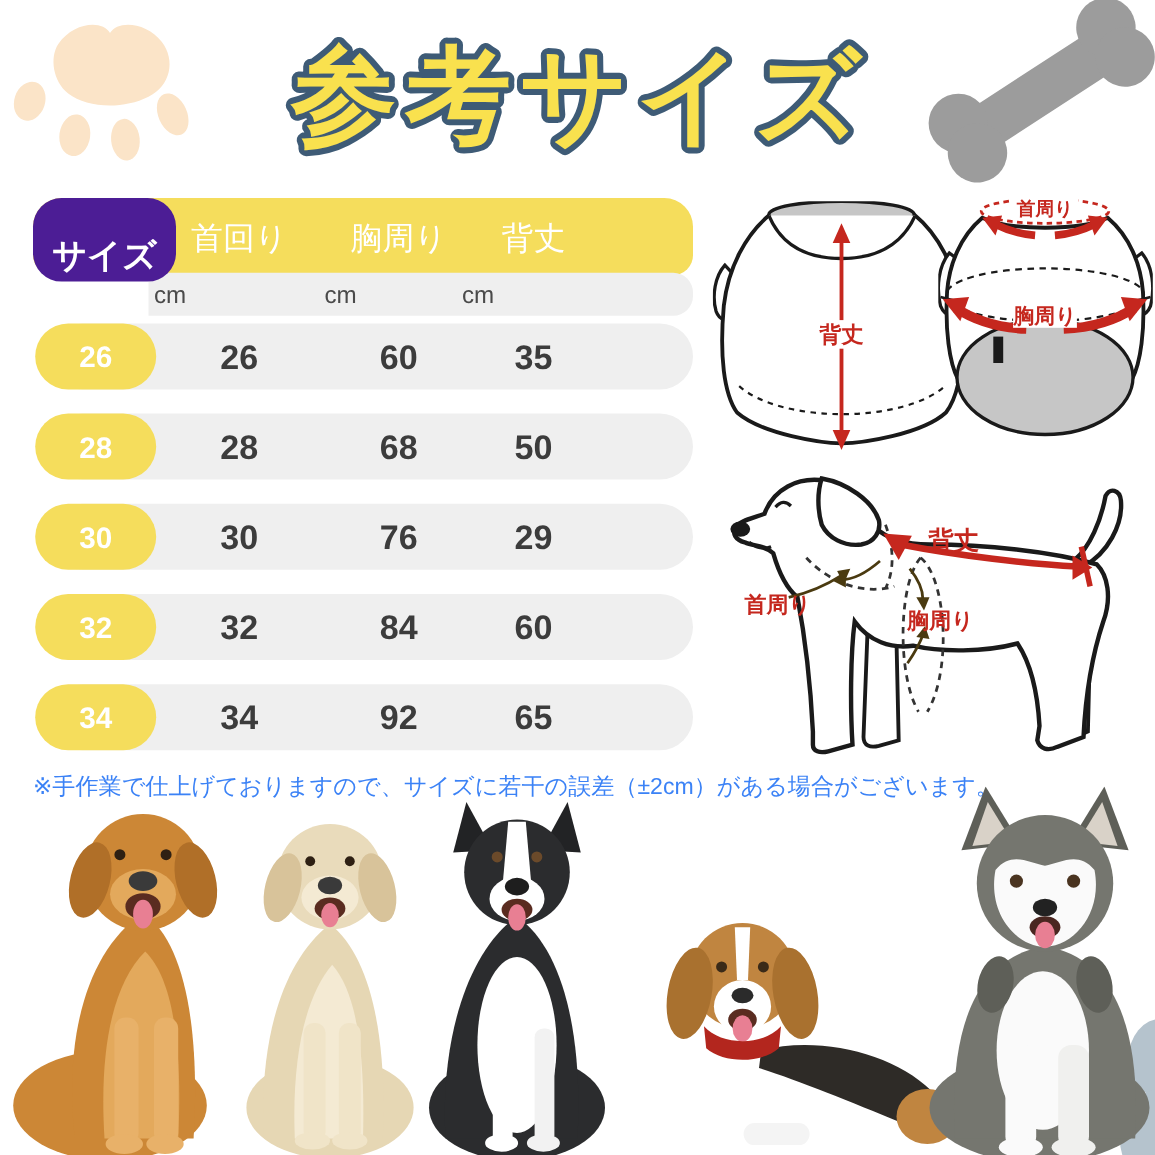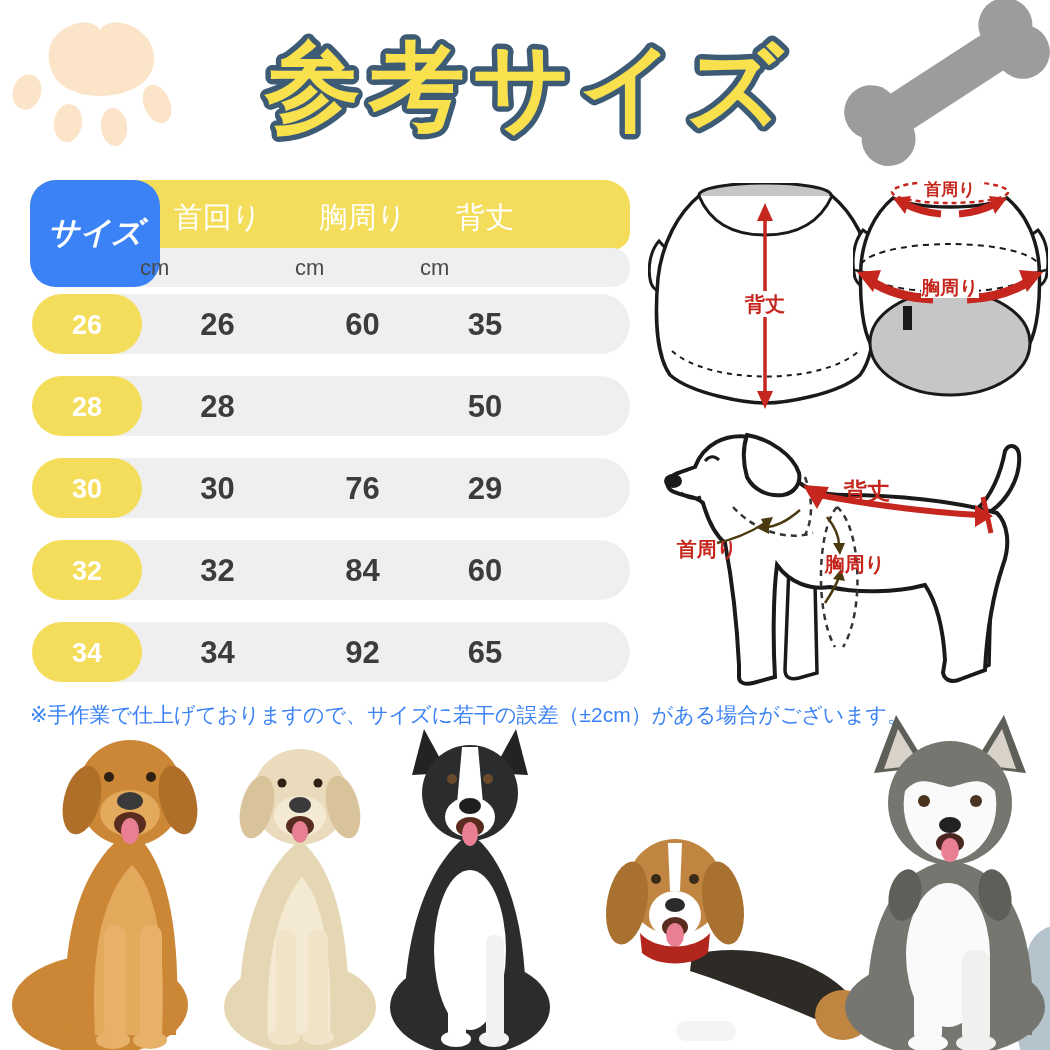--- a/index.html
+++ b/index.html
@@ -9,22 +9,22 @@
 
   
   .title-svg{position:absolute;left:0;top:10px;}
 
   
   .size-table{position:absolute;left:30px;top:180px;width:600px;height:505px;}
   .hdr-bar{position:absolute;left:0;top:0;width:600px;height:70px;background:#F5DD5C;
            border-radius:26px 26px 18px 18px;}
   .unit-strip{position:absolute;left:105px;top:68px;width:495px;height:39px;background:#EFEFEF;
               border-radius:0 18px 18px 0;}
-  .size-block{position:absolute;left:0;top:0;width:130px;height:107px;background:#3b82f6;
-              border-radius:26px;font-style:italic;}
+  .size-block{position:absolute;left:0;top:0;width:130px;height:76px;background:#4c1d95;
+              border-radius:26px;}
   .hdr-cell{position:absolute;top:0;height:70px;line-height:74px;text-align:center;
             color:#ffffff;font-size:29px;font-weight:normal;}
   .hc1{left:110px;width:155px;} .hc2{left:265px;width:135px;} .hc3{left:390px;width:130px;}
   .size-block span{position:absolute;left:0;top:32px;width:130px;text-align:center;
                    color:#ffffff;font-size:31px;font-weight:bold;}
   .unit-cell{position:absolute;top:0;height:39px;line-height:39px;
              color:#4a4a4a;font-size:22px;}
   .uc1{left:5px;width:155px;} .uc2{left:160px;width:135px;} .uc3{left:285px;width:130px;}
   .t-row{position:absolute;left:0;width:600px;height:48px;}
   .row-bar{position:absolute;left:15px;top:0;width:585px;height:60px;background:#EFEFEF;border-radius:30px;}
@@ -100,20 +100,21 @@
       <div class="cell c1">26</div>
       <div class="cell c2">60</div>
       <div class="cell c3">35</div>
     </div>
     <div class="t-row" style="top:196px">
       <div class="row-bar"></div>
       <div class="pill">
           <span>28</span>
         </div>
       <div class="cell c1">28</div>
+      <div class="cell c2">68</div>
       <div class="cell c3">50</div>
     </div>
     <div class="t-row" style="top:278px">
       <div class="row-bar"></div>
       <div class="pill">
           <span>30</span>
         </div>
       <div class="cell c1">30</div>
       <div class="cell c2">76</div>
       <div class="cell c3">29</div>

